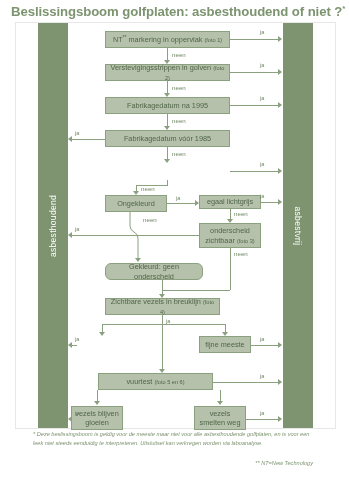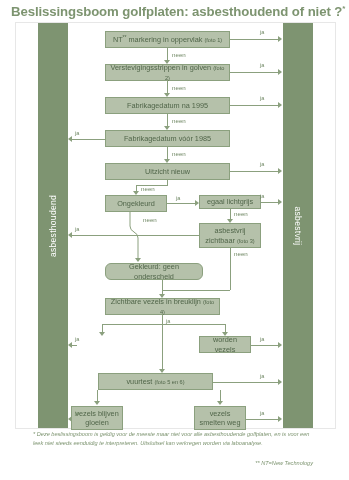--- a/index.html
+++ b/index.html
@@ -110,51 +110,48 @@
     </div>
 
     <div class="node" style="left:89px;top:74px;width:125px;height:17px;">
       <span>Fabrikagedatum na 1995</span>
     </div>
 
     <div class="node" style="left:89px;top:107px;width:125px;height:17px;">
       <span>Fabrikagedatum vóór 1985</span>
     </div>
 
-    <div class="node" style="left:89px;top:140px;width:125px;height:17px;">
-      <span>Uitzicht nieuw</span>
-    </div>
 
     <div class="node" style="left:183px;top:172px;width:62px;height:14px;">
       <span>egaal lichtgrijs</span>
     </div>
 
     <div class="node" style="left:89px;top:172px;width:62px;height:17px;">
       <span>Ongekleurd</span>
     </div>
 
     <div class="node" style="left:183px;top:200px;width:62px;height:25px;">
       <span>
-        <span>asbestvrij zichtbaar </span><span class="sm">(foto 3)</span>
+        <span>onderscheid zichtbaar </span><span class="sm">(foto 3)</span>
       </span>
     </div>
 
     <div class="node" style="left:89px;top:240px;width:98px;height:17px;border-radius:6px;">
       <span>Gekleurd: geen onderscheid</span>
     </div>
 
     <div class="node" style="left:89px;top:275px;width:115px;height:17px;">
       <span>
         <span>Zichtbare vezels in breuklijn </span><span class="sm">(foto 4)</span>
       </span>
     </div>
 
 
     <div class="node" style="left:183px;top:313px;width:52px;height:17px;">
-      <span>worden vezels</span>
+      <span>fijne meeste</span>
     </div>
 
     <div class="node" style="left:82px;top:350px;width:115px;height:17px;">
       <span>
         <span>vuurtest </span><span class="sm">(foto 5 en 6)</span>
       </span>
     </div>
 
     <div class="node" style="left:55px;top:383px;width:52px;height:24px;">
       <span>vezels blijven gloeien</span>

